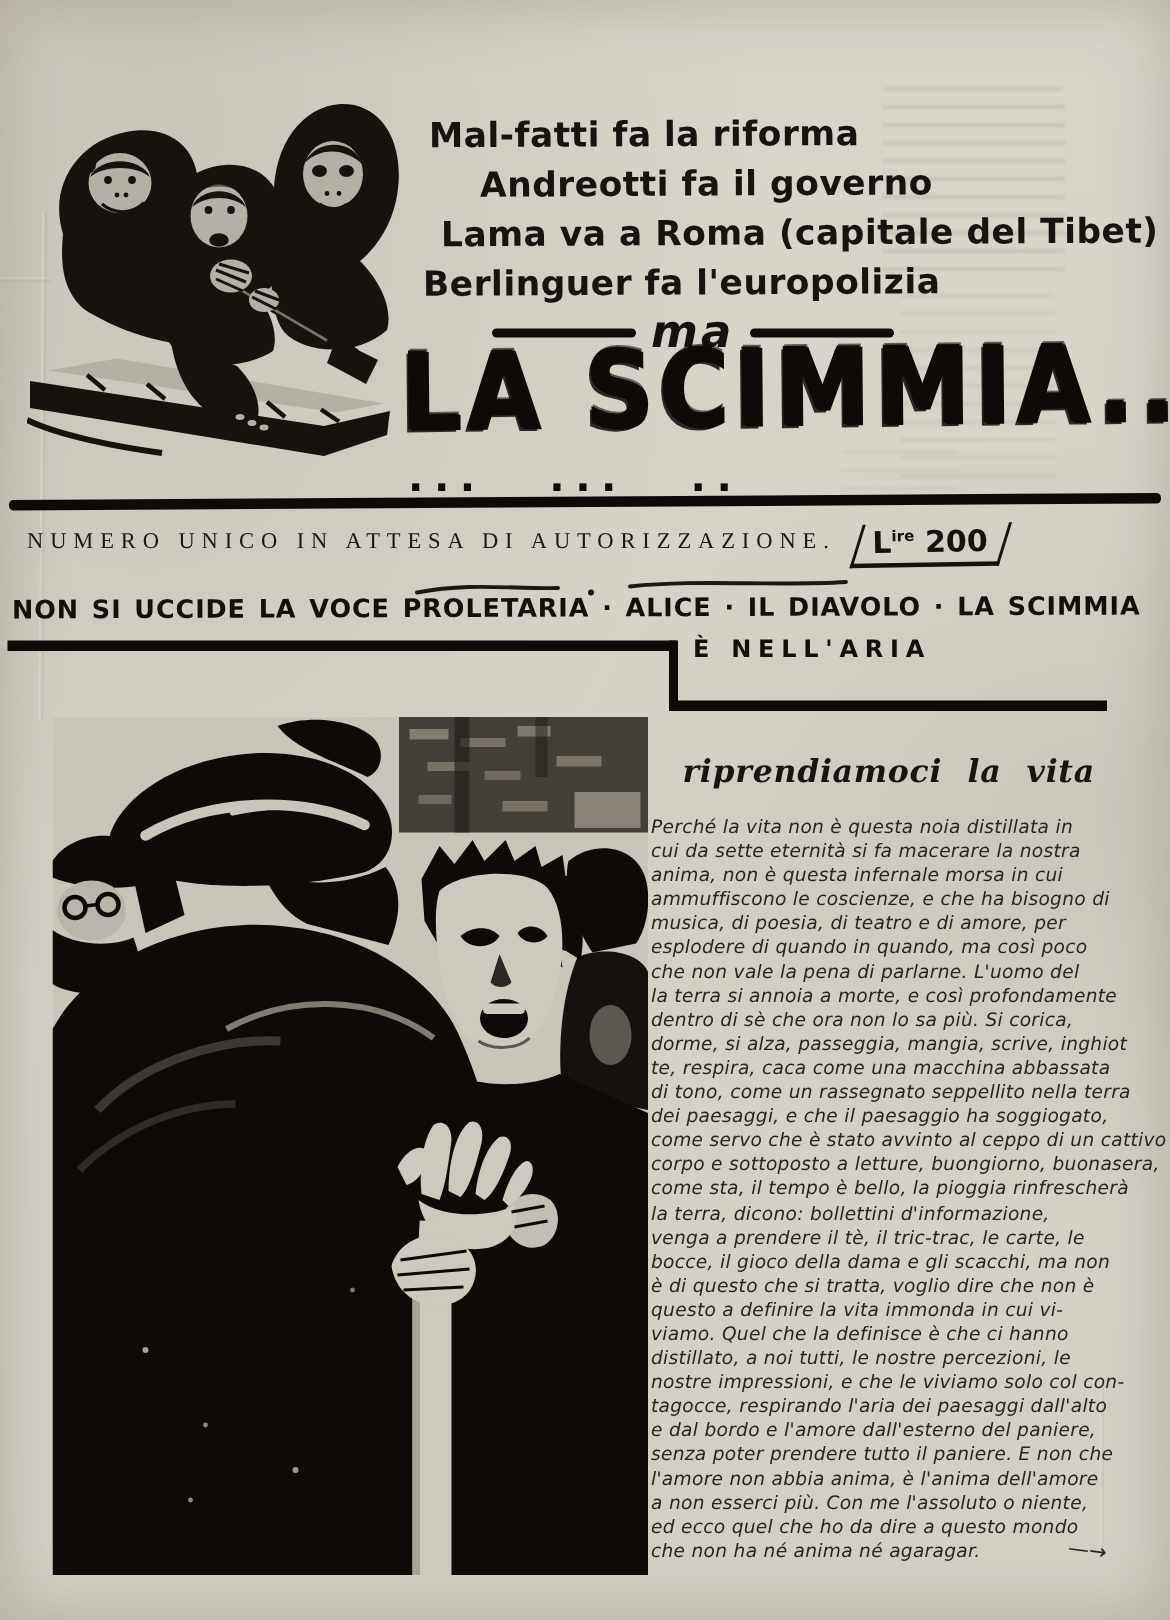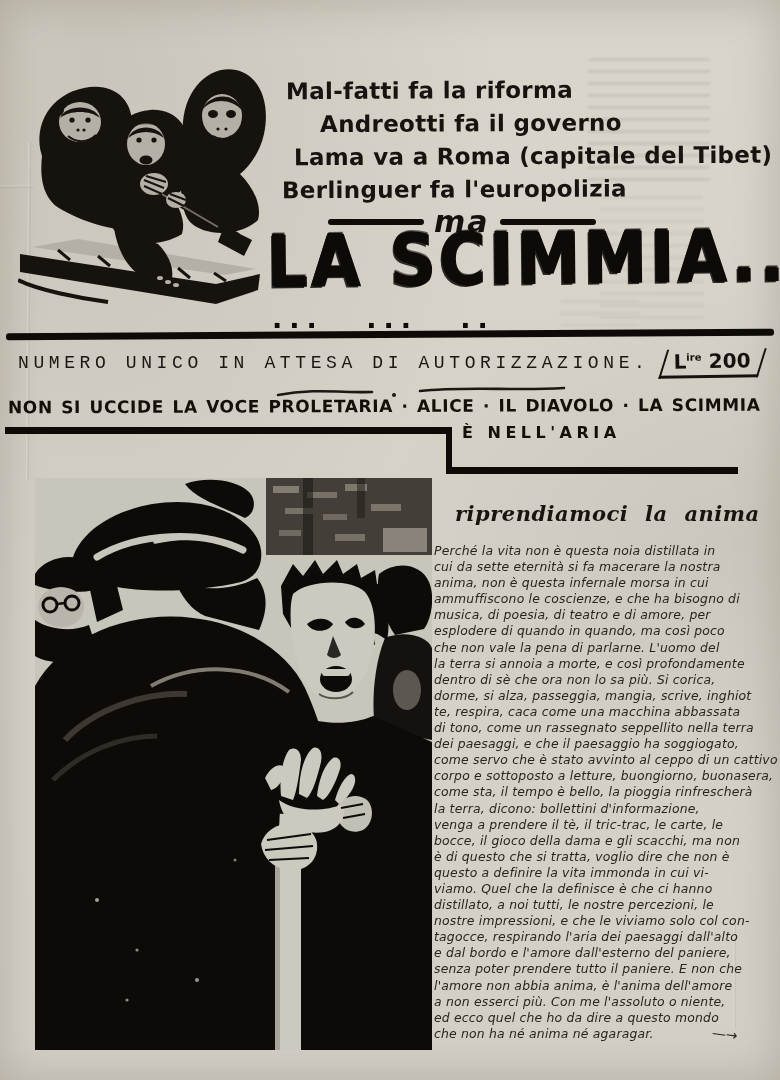--- a/index.html
+++ b/index.html
@@ -30,21 +30,21 @@
     transform:scaleY(1.14) rotate(-.6deg); transform-origin:left top; white-space:nowrap;
     color:#0d0a08;
     text-shadow:2px 1px 0 #0d0a08, -1px 2px 0 rgba(13,10,8,.85), 1px -1px 0 rgba(13,10,8,.6);
   }
   .title-dots{left:272px; top:303px; font-size:27px; font-weight:800; letter-spacing:7px;
     word-spacing:26px; color:#0d0a08;}
   .rule-1{left:6px; top:331px; width:768px; height:7px; background:#0d0a08;
     border-radius:3px; transform:rotate(-.35deg);}
   
   .issue-row{left:18px; top:349px; width:744px; display:flex; align-items:flex-start;}
-  .issue-note{font-family:Liberation Mono, monospace; font-size:18px; letter-spacing:4.6px;
+  .issue-note{font-family:Liberation Serif, serif; font-size:15px; letter-spacing:4.6px;
     color:#1b1713; padding-top:4px; white-space:nowrap;}
   .price{margin-left:14px; transform:skewX(-18deg) rotate(-1deg);
     border-left:2px solid #15120f; border-right:2px solid #15120f;
     border-bottom:3px solid #15120f; padding:0 10px 2px 8px;}
   .price-inner{display:inline-block; transform:skewX(18deg); font-weight:700;
     font-size:20px; white-space:nowrap;}
   .price-inner sup{font-size:10px; font-weight:700;}
   .flourish{left:272px; top:382px;}
   
   .banner{left:8px; top:396px; font-size:17px; font-weight:700; letter-spacing:.6px;
@@ -257,21 +257,21 @@
     </g>
     <g>
       <rect x="244" y="336" width="14" height="30" fill="#ccc9bf" transform="rotate(3 251 351)"></rect>
       <rect x="240" y="362" width="26" height="210" fill="#ccc9bf"></rect>
       <rect x="240" y="362" width="5" height="210" fill="#a9a49a"></rect>
       <path d="M226,366 C230,352 244,344 258,346 C274,348 284,358 282,372 C280,386 268,394 252,392 C238,390 228,380 226,366 Z" fill="#ccc9bf"></path>
       <path d="M232,362 L276,356 M230,372 L278,368 M234,382 L274,380" stroke="#0d0a08" stroke-width="2" fill="none"></path>
     </g>
   </svg>
 
-  <div class="abs headline">riprendiamoci la anima</div>
+  <div class="abs headline">riprendiamoci la vita</div>
   <div class="abs body-col">
       <div class="body-line">Perché la vita non è questa noia distillata in</div>
       <div class="body-line">cui da sette eternità si fa macerare la nostra</div>
       <div class="body-line">anima, non è questa infernale morsa in cui</div>
       <div class="body-line">ammuffiscono le coscienze, e che ha bisogno di</div>
       <div class="body-line">musica, di poesia, di teatro e di amore, per</div>
       <div class="body-line">esplodere di quando in quando, ma così poco</div>
       <div class="body-line">che non vale la pena di parlarne. L'uomo del</div>
       <div class="body-line">la terra si annoia a morte, e così profondamente</div>
       <div class="body-line">dentro di sè che ora non lo sa più. Si corica,</div>

